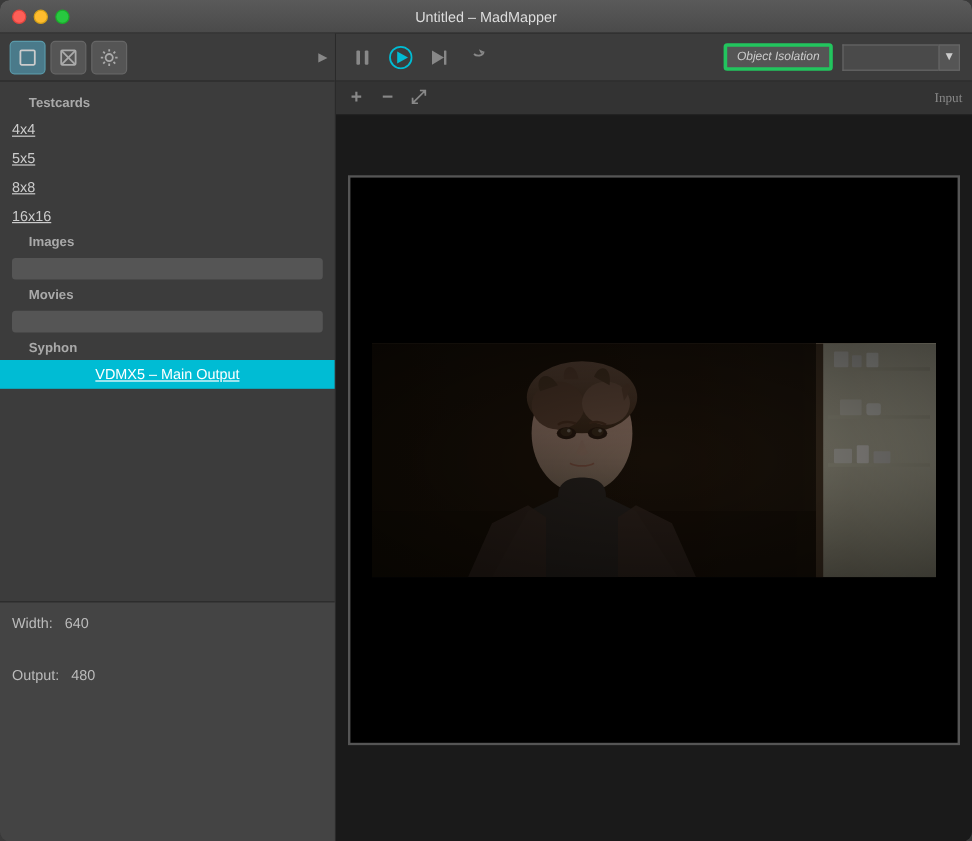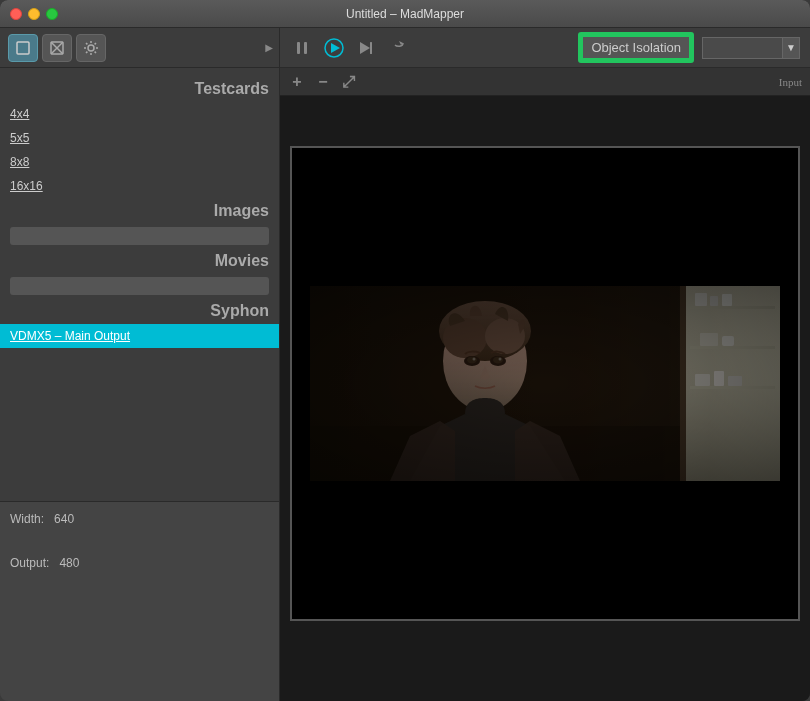--- a/index.html
+++ b/index.html
@@ -99,36 +99,36 @@
       font-size: 10px;
     }
 
     
     .source-list {
       flex: 1;
       overflow-y: auto;
       padding: 8px 0;
     }
     .section-header {
-      padding: 4px 10px;
-      font-size: 16px;
+      padding: 4px 24px;
+      font-size: 11px;
       color: #aaa;
       font-weight: 600;
-      text-align: right;
     }
     .source-item {
       padding: 5px 10px;
       cursor: pointer;
       color: #ccc;
       font-size: 12px;
       text-decoration: underline;
     }
     .source-item.active {
       background: #00bcd4;
       color: #fff;
+      text-align: center;
     }
     .source-item-bar {
       height: 18px;
       background: #555;
       border-radius: 3px;
       margin: 3px 10px;
     }
 
     
     .info-panel {
@@ -172,23 +172,24 @@
       cursor: pointer;
       color: #aaa;
       font-size: 14px;
     }
     .transport-btn.active { color: #00bcd4; }
     .object-isolation-label {
       margin-left: auto;
       background: #555;
       padding: 3px 8px;
       border-radius: 3px;
-      font-size: 13px;
-      color: #ccc;
-      border: 5px solid #22c55e;
+      font-size: 10px;
+      color: #ccc;
+      border: 3px solid #22c55e;
+      font-style: italic;
     }
     .isolation-dropdown {
       display: flex;
       align-items: center;
       gap: 0;
     }
     .isolation-input {
       width: 80px;
       height: 22px;
       background: #4a4a4a;

